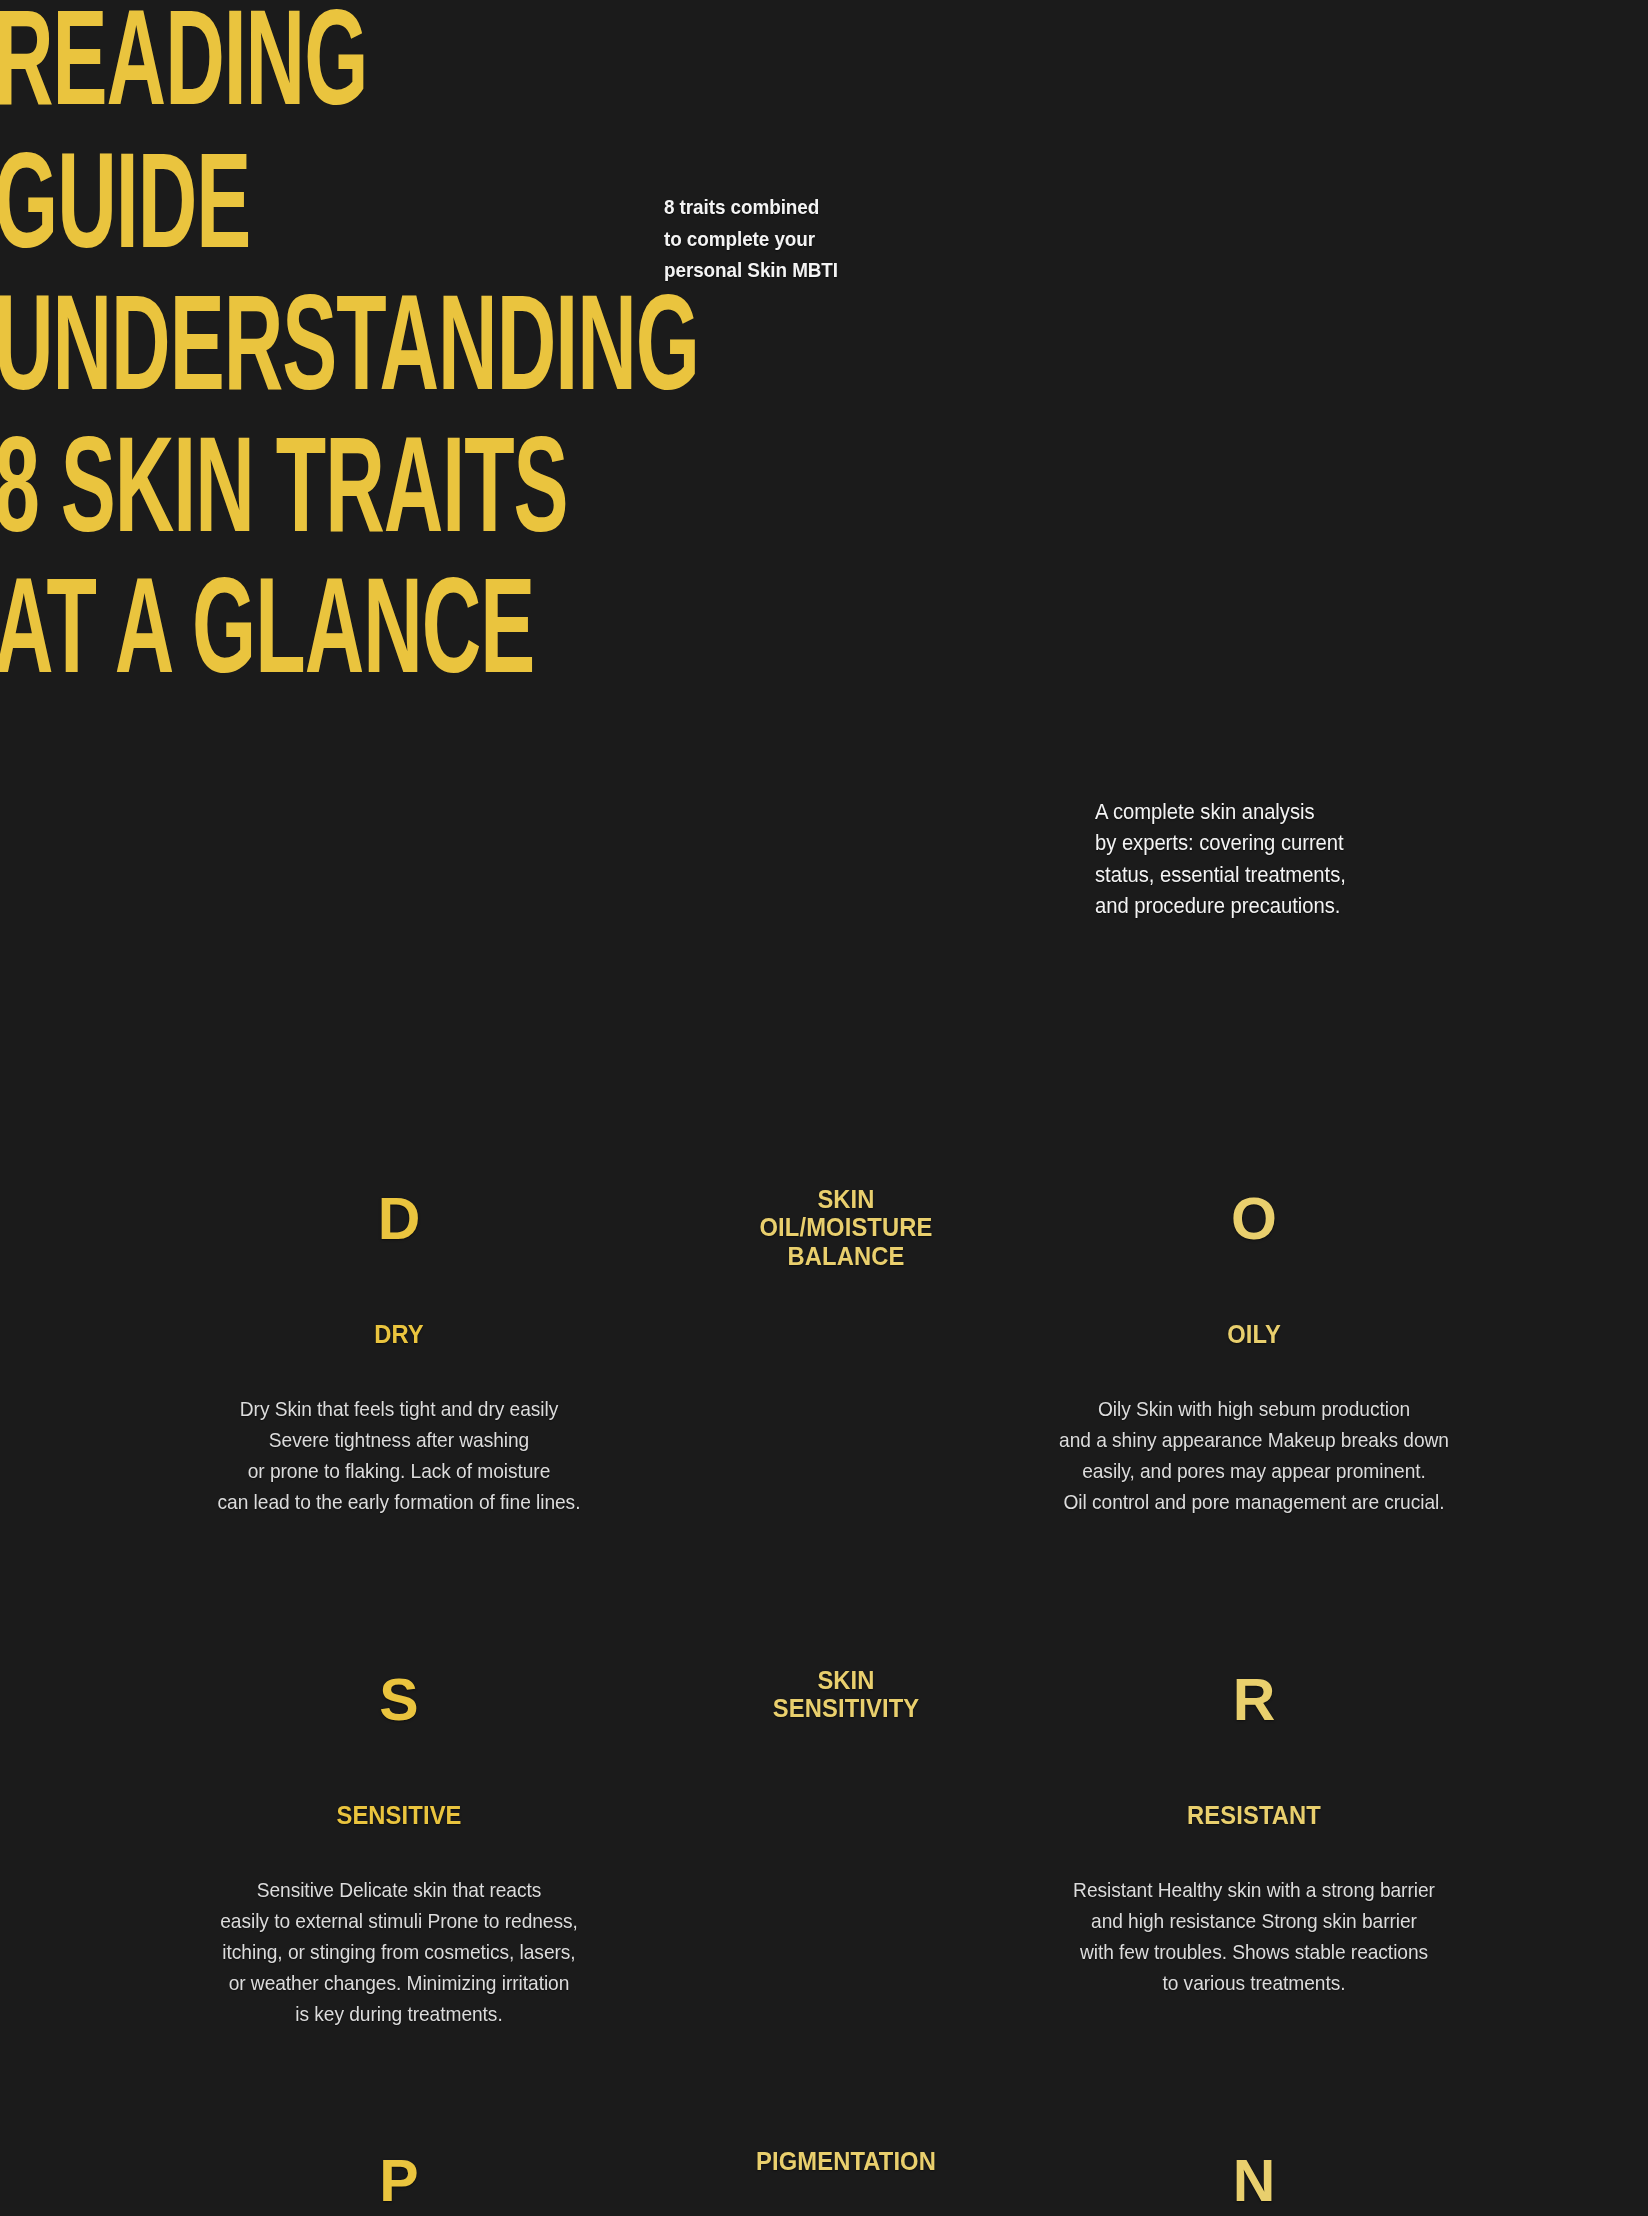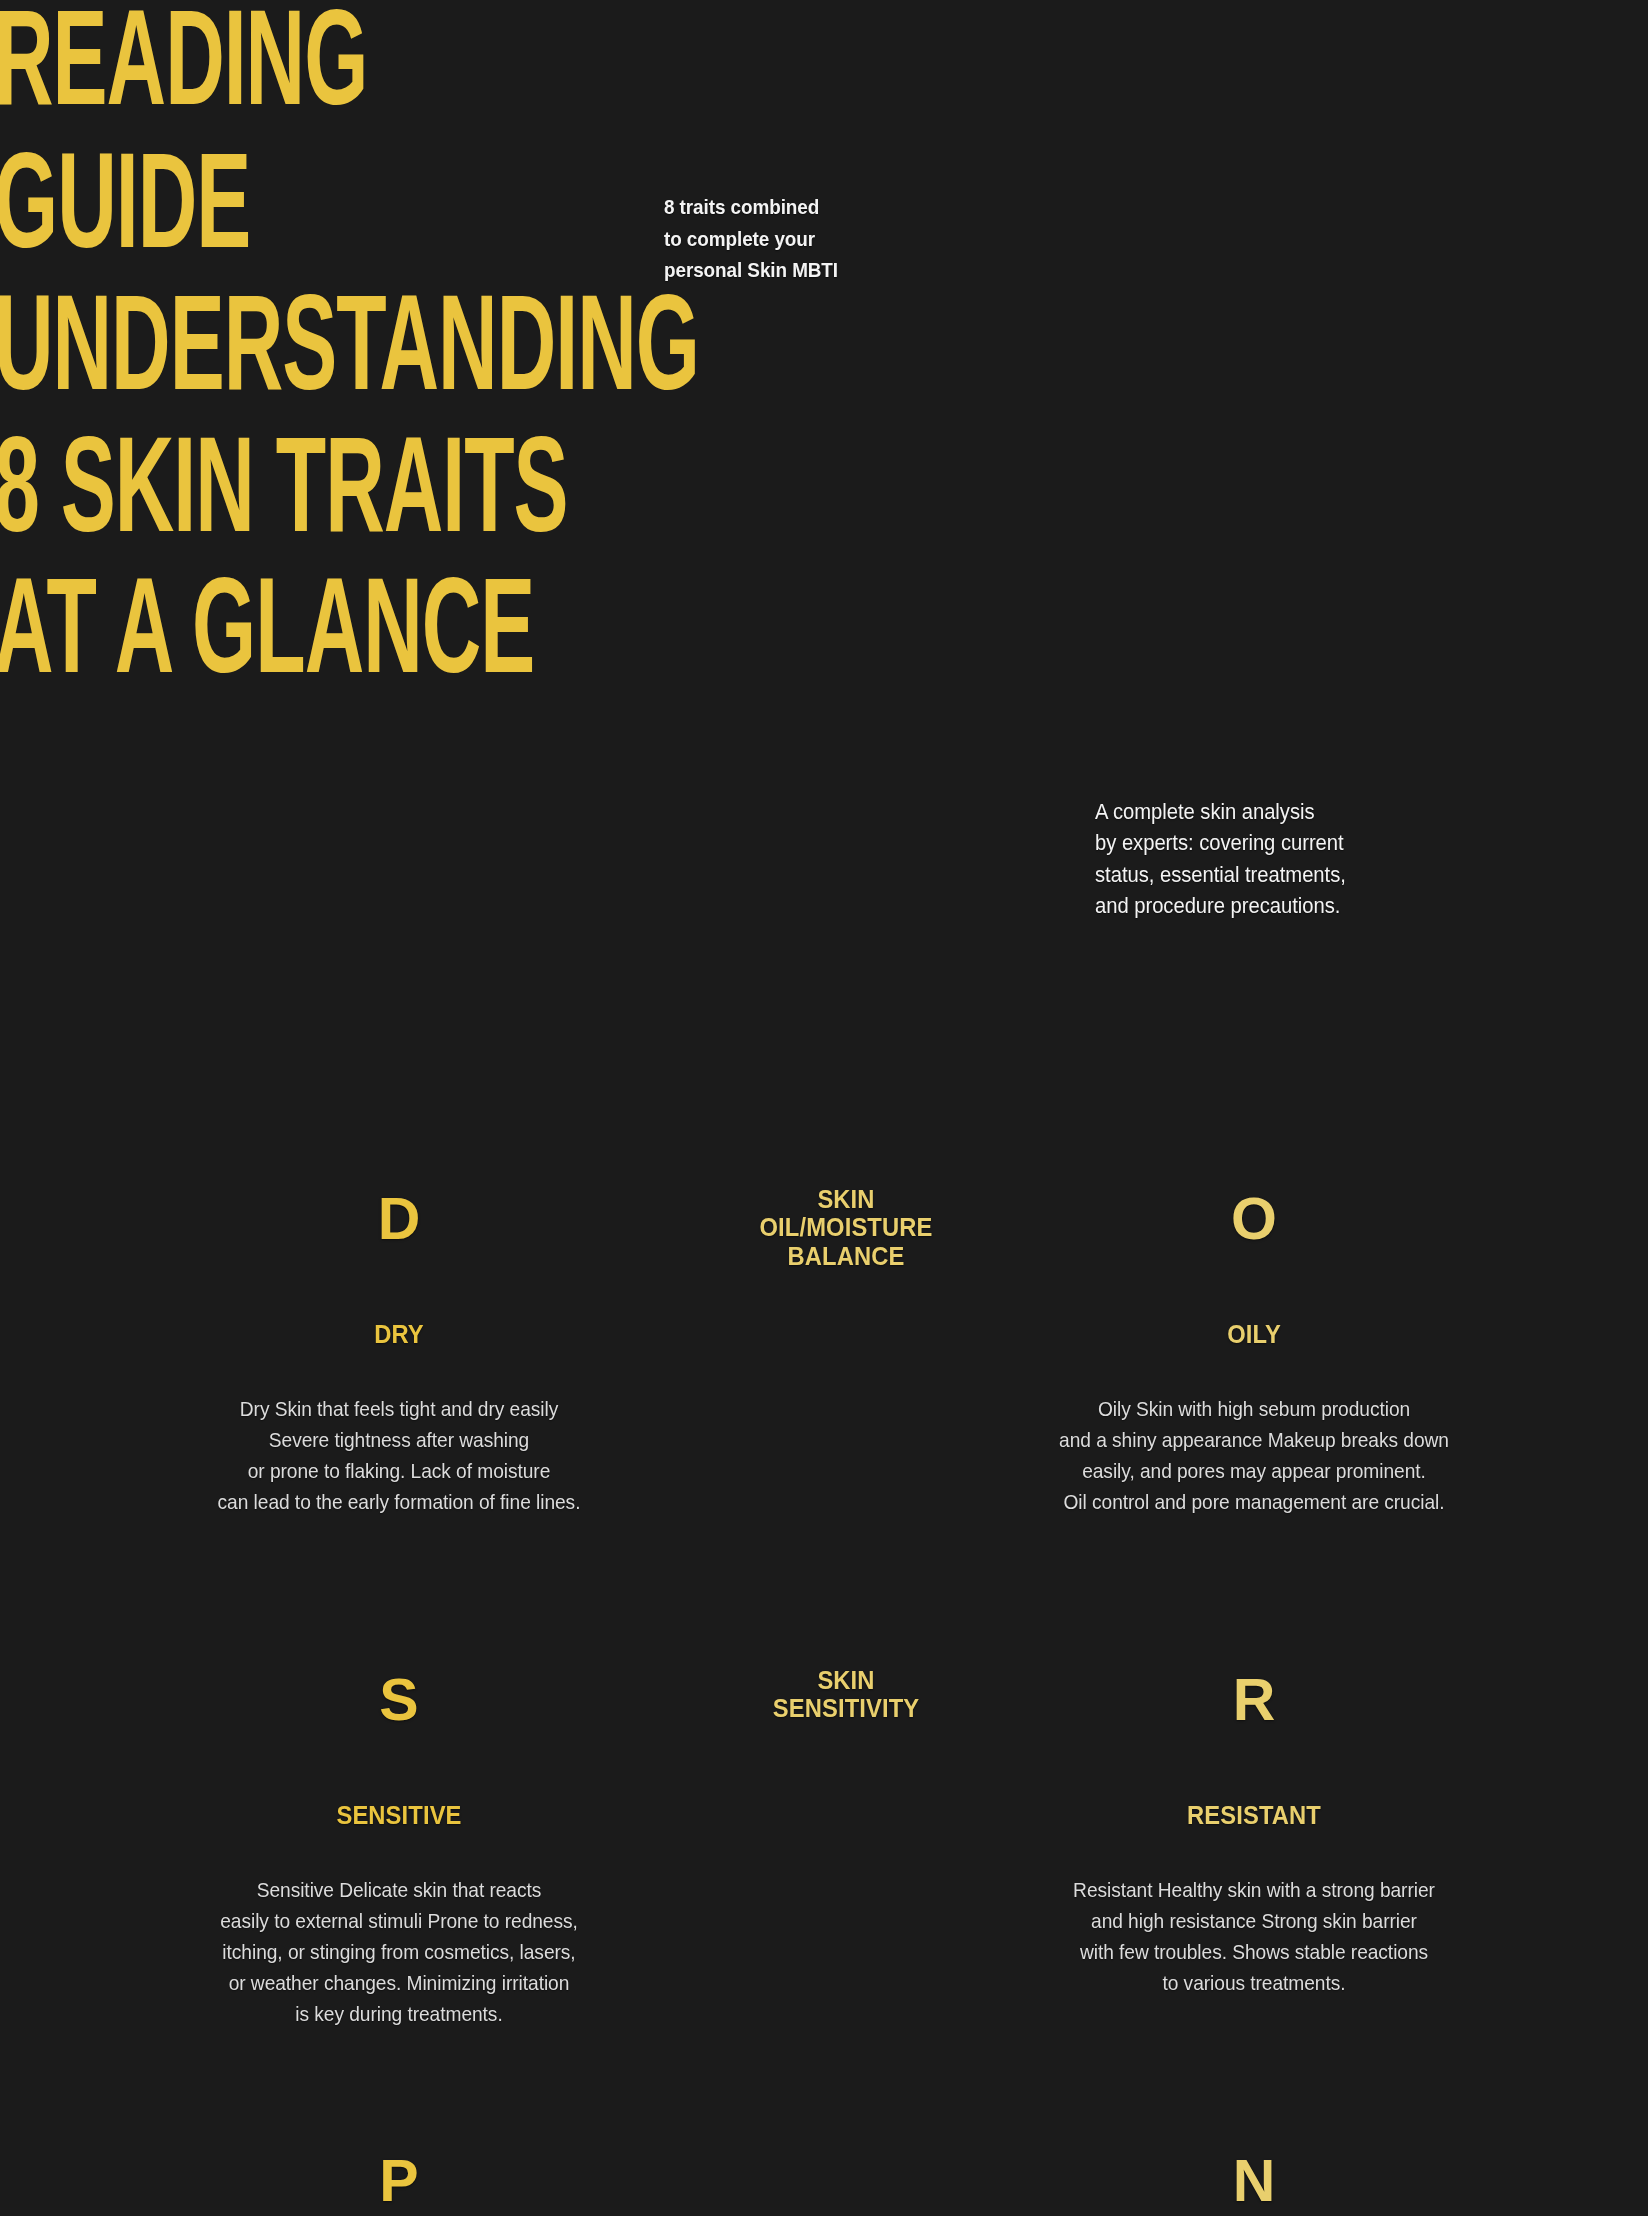--- a/index.html
+++ b/index.html
@@ -245,20 +245,23 @@
 with few troubles. Shows stable reactions
 to various treatments.</span>
     </div>
   </div>
 
   <div class="trait-row">
     <div class="col col-left">
       <span class="trait-letter">P</span>
 
     </div>
+    <div class="col col-mid axis-r3">
+      <span class="axis-label">PIGMENTATION</span>
+    </div>
     <div class="col col-right">
       <span class="trait-letter">N</span>
 
     </div>
   </div>
 
 </section>
 
 
 </body></html>

